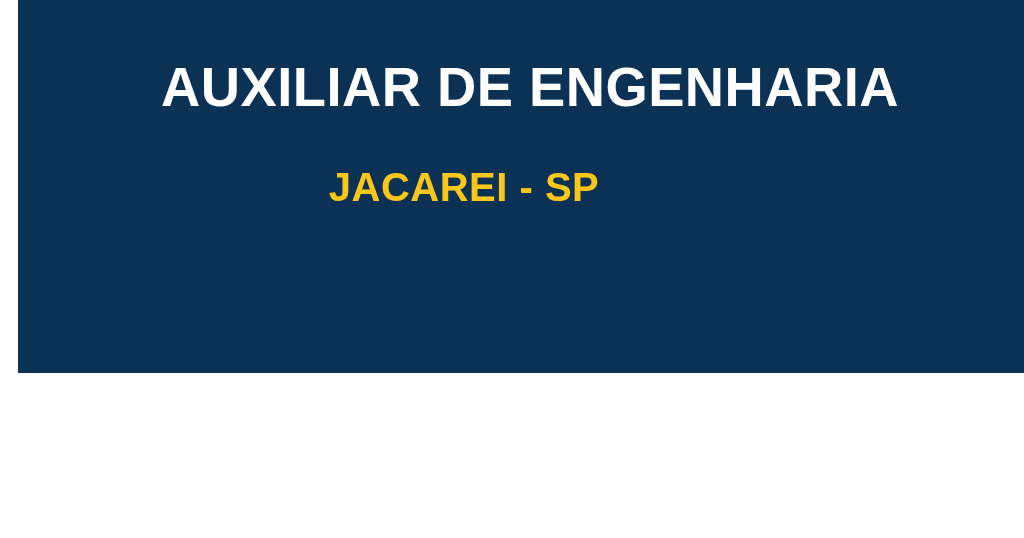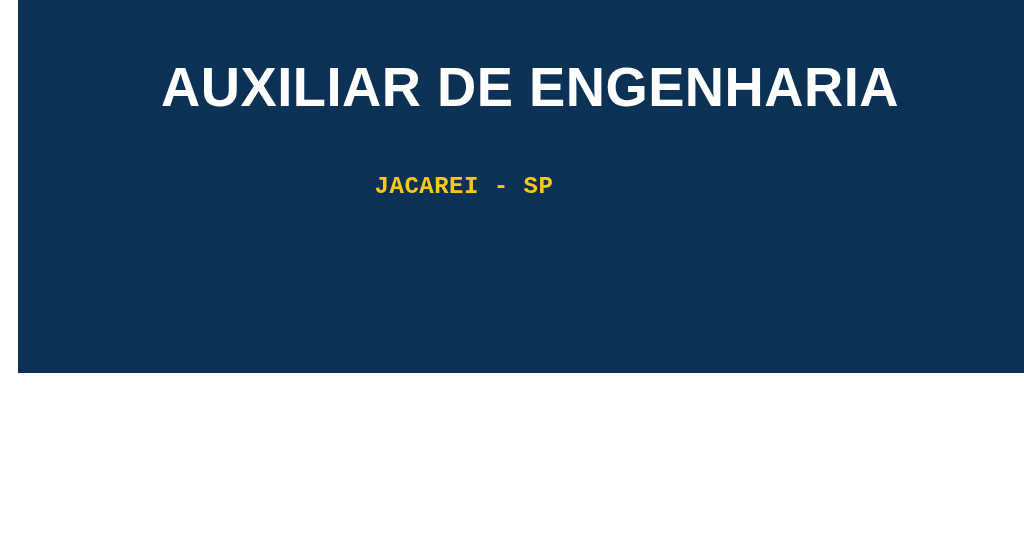--- a/index.html
+++ b/index.html
@@ -47,23 +47,23 @@
     transform-origin: center top;
     white-space: nowrap;
   }
   .hero-subtitle {
     position: absolute;
     left: 0;
     top: 164px;
     width: 892px;
     text-align: center;
     color: #fbc81a;
-    font-family: Liberation Mono, monospace;
+    font-family: Liberation Sans, sans-serif;
     font-weight: bold;
-    font-size: 24px;
+    font-size: 40px;
     line-height: 46px;
     letter-spacing: 0.5px;
     white-space: nowrap;
   }
 
   
   .footer {
     position: absolute;
     left: 0;
     top: 373px;

